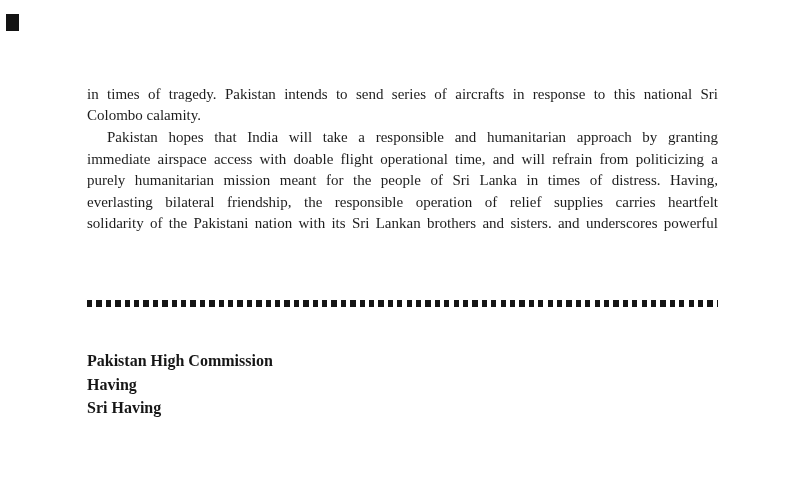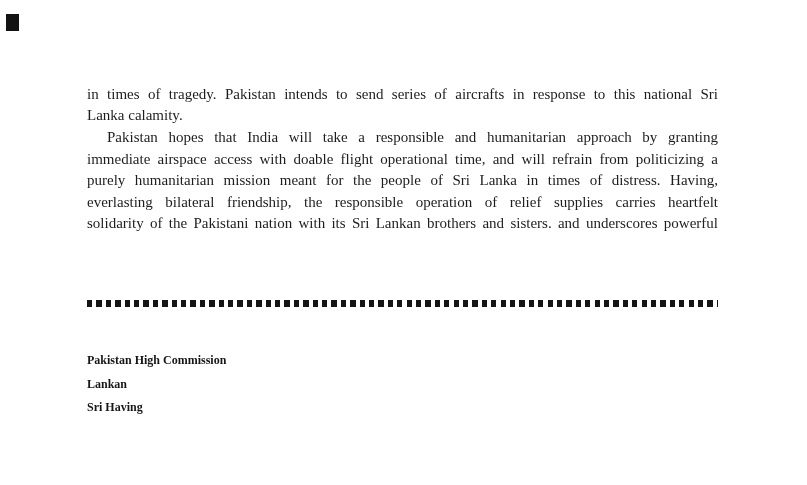--- a/index.html
+++ b/index.html
@@ -60,47 +60,47 @@
       transparent 5.3px, transparent 9.4px
     );
   }
   .signature {
     position: absolute;
     left: 87px;
     top: 349px;
     width: 400px;
   }
   .signature .sig-line {
-    font-size: 12px;
+    font-size: 16px;
     font-weight: bold;
     line-height: 23.5px;
     color: #161616;
   }
 </style>
 </head>
 <body>
 
 <div class="page">
 
   <div class="corner-mark"></div>
 
   <div class="text-block para1">
     <div class="line justify">in times of tragedy. Pakistan intends to send series of aircrafts in response to this national Sri</div>
-    <div class="line last">Lanka calamity.</div>
+    <div class="line last">Colombo calamity.</div>
   </div>
 
   <div class="text-block para2">
     <div class="line justify indent">Pakistan hopes that India will take a responsible and humanitarian approach by granting</div>
     <div class="line justify">immediate airspace access with doable flight operational time, and will refrain from politicizing a</div>
     <div class="line justify">purely humanitarian mission meant for the people of Sri Lanka in times of distress. Having,</div>
     <div class="line justify">everlasting bilateral friendship, the responsible operation of relief supplies carries heartfelt</div>
     <div class="line justify">solidarity of the Pakistani nation with its Sri Lankan brothers and sisters. and underscores powerful</div>
   </div>
 
   <div class="dotted-separator"></div>
 
   <div class="signature">
     <div class="sig-line">Pakistan High Commission</div>
-    <div class="sig-line">Lankan</div>
+    <div class="sig-line">Having</div>
     <div class="sig-line">Sri Having</div>
   </div>
 
 </div>
 
 </body></html>

